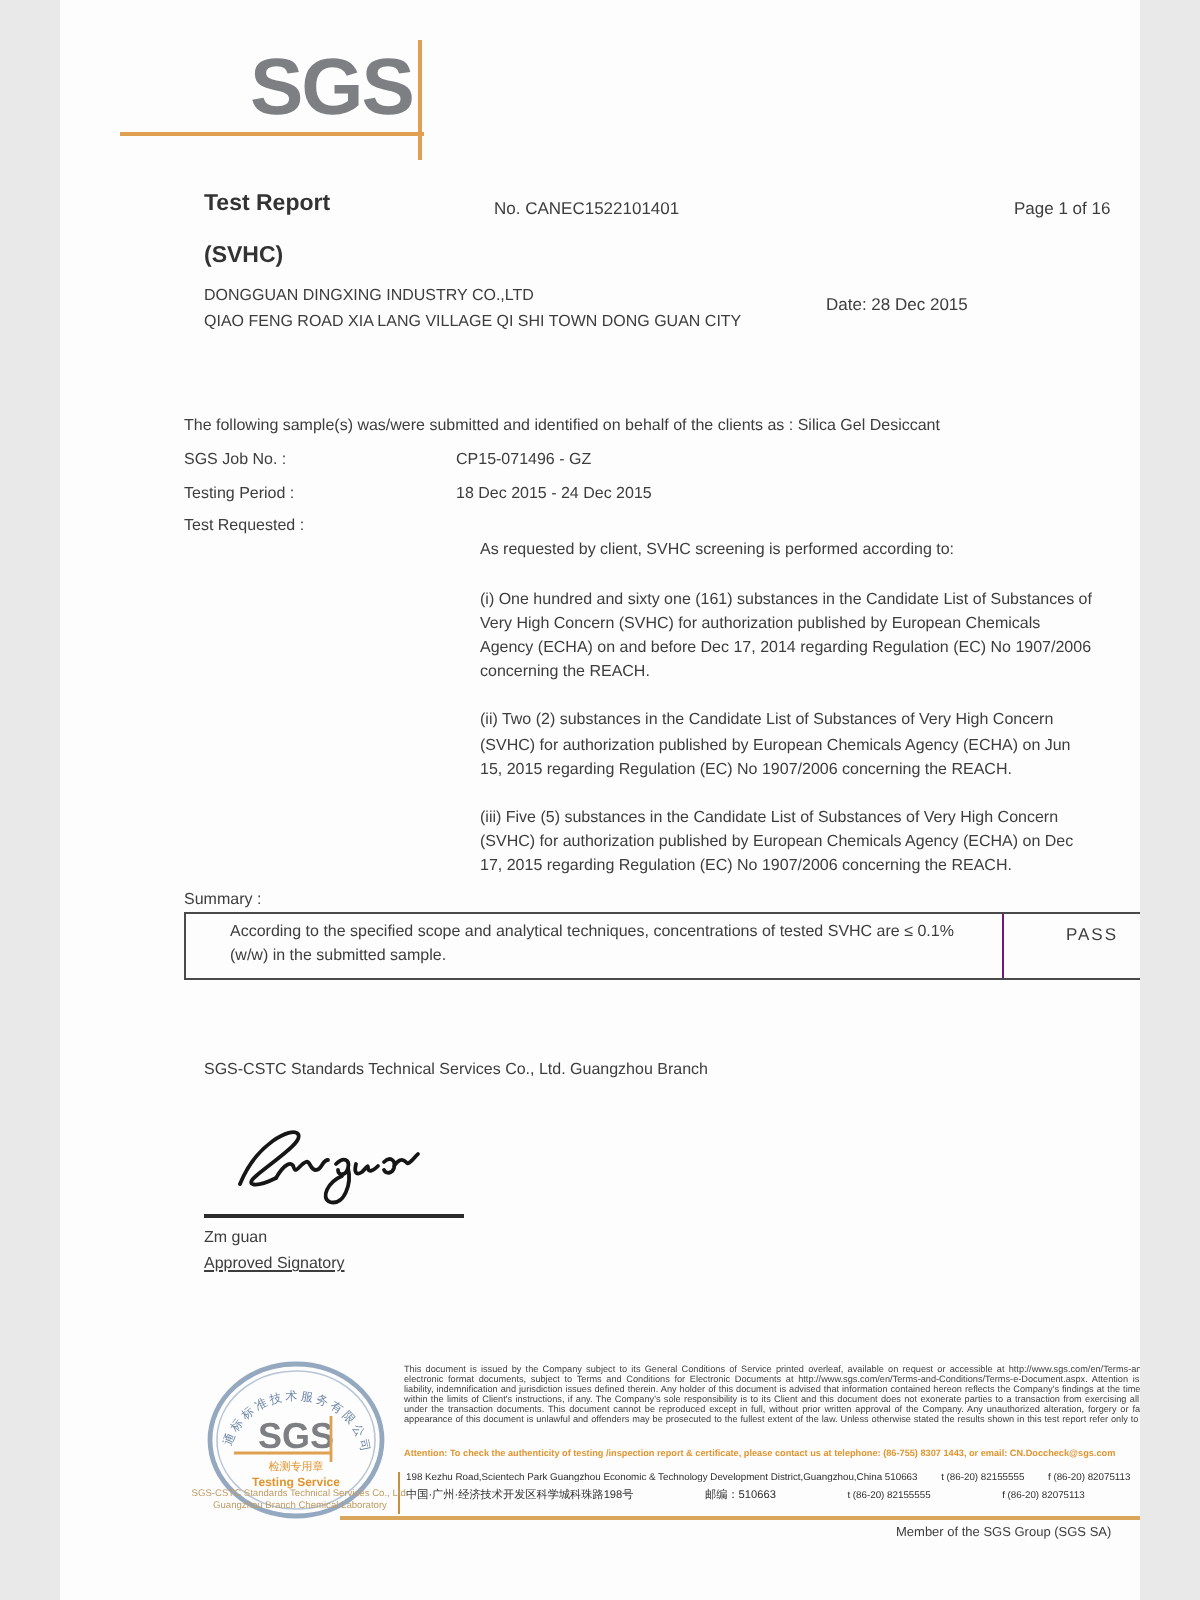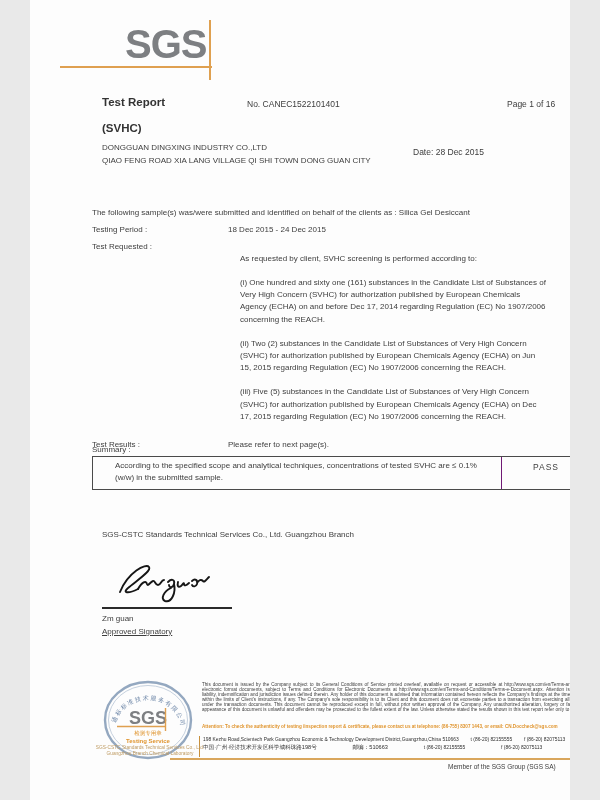--- a/index.html
+++ b/index.html
@@ -76,20 +76,24 @@
   <div class="abs hdr-meta" style="left:477px;top:99px;">Page 1 of 16</div>
 
   <div class="abs txt8" style="left:72px;top:141px;">
     <div>DONGGUAN DINGXING INDUSTRY CO.,LTD</div>
     <div>QIAO FENG ROAD XIA LANG VILLAGE QI SHI TOWN DONG GUAN CITY</div>
   </div>
 
   <div class="abs txt8" style="left:62px;top:206px;">The following sample(s) was/were submitted and identified on behalf of the clients as : Silica Gel Desiccant</div>
 
   <div class="abs details" style="left:62px;top:224px;">
+    <div class="drow">
+      <div class="dlabel">SGS Job No. :</div>
+      <div class="dvalue">CP15-071496 - GZ</div>
+    </div>
     <div class="drow">
       <div class="dlabel">Testing Period :</div>
       <div class="dvalue">18 Dec 2015 - 24 Dec 2015</div>
     </div>
     <div class="drow">
       <div class="dlabel">Test Requested :</div>
       <div class="dvalue">
         <p>As requested by client, SVHC screening is performed according to:</p>
         <p>(i) One hundred and sixty one (161) substances in the Candidate List of Substances of Very High Concern (SVHC) for authorization published by European Chemicals Agency (ECHA) on and before Dec 17, 2014 regarding Regulation (EC) No 1907/2006 concerning the REACH.</p>
         <p>(ii) Two (2) substances in the Candidate List of Substances of Very High Concern (SVHC) for authorization published by European Chemicals Agency (ECHA) on Jun 15, 2015 regarding Regulation (EC) No 1907/2006 concerning the REACH.</p>

